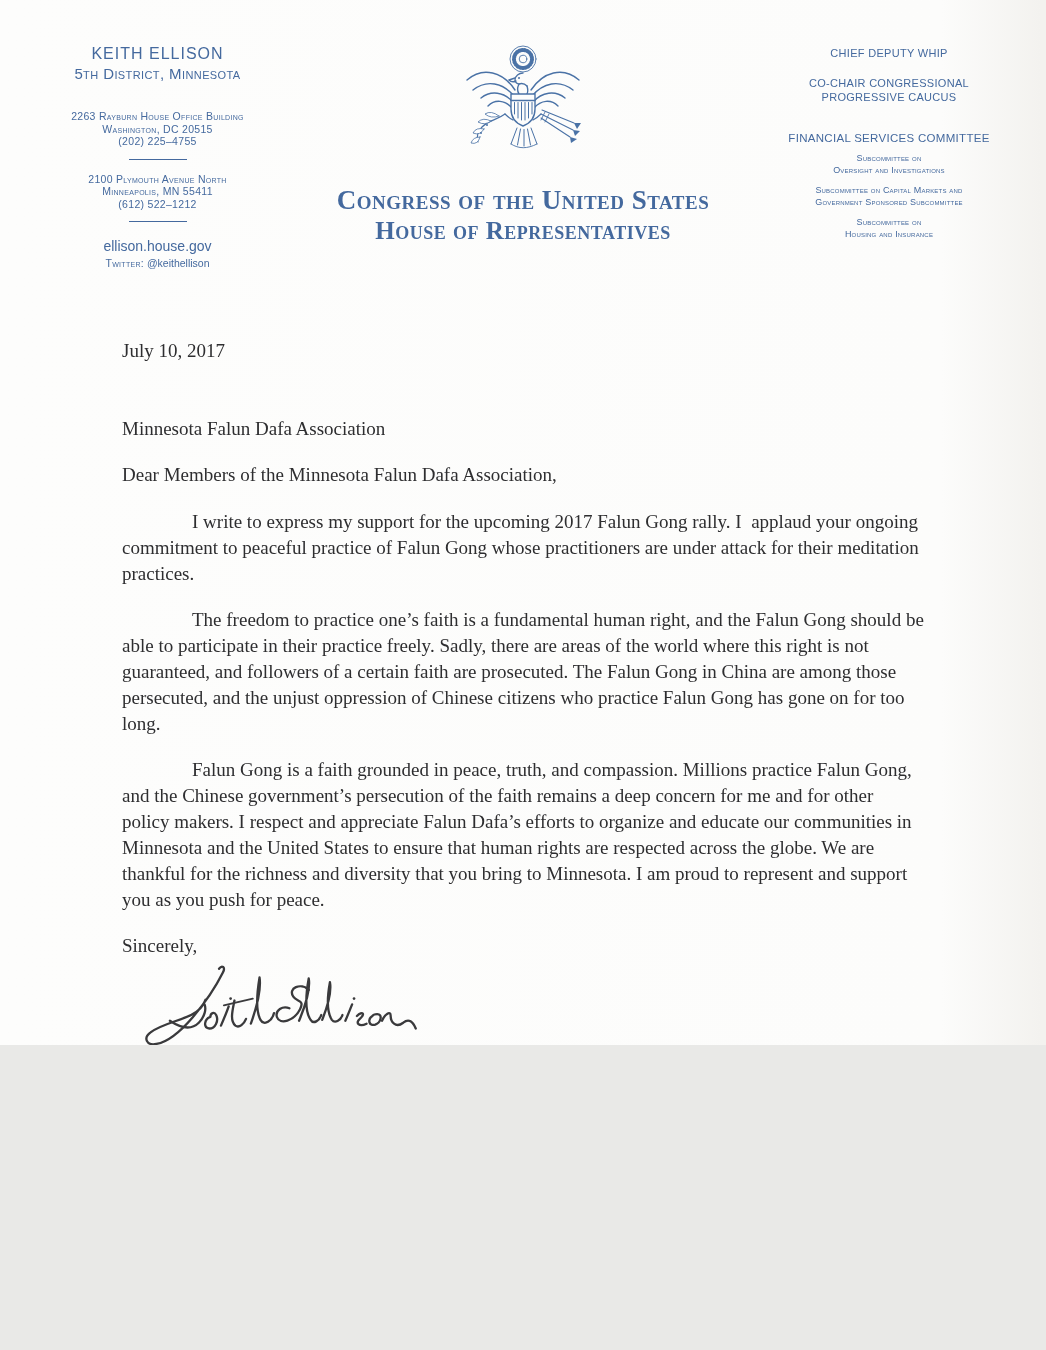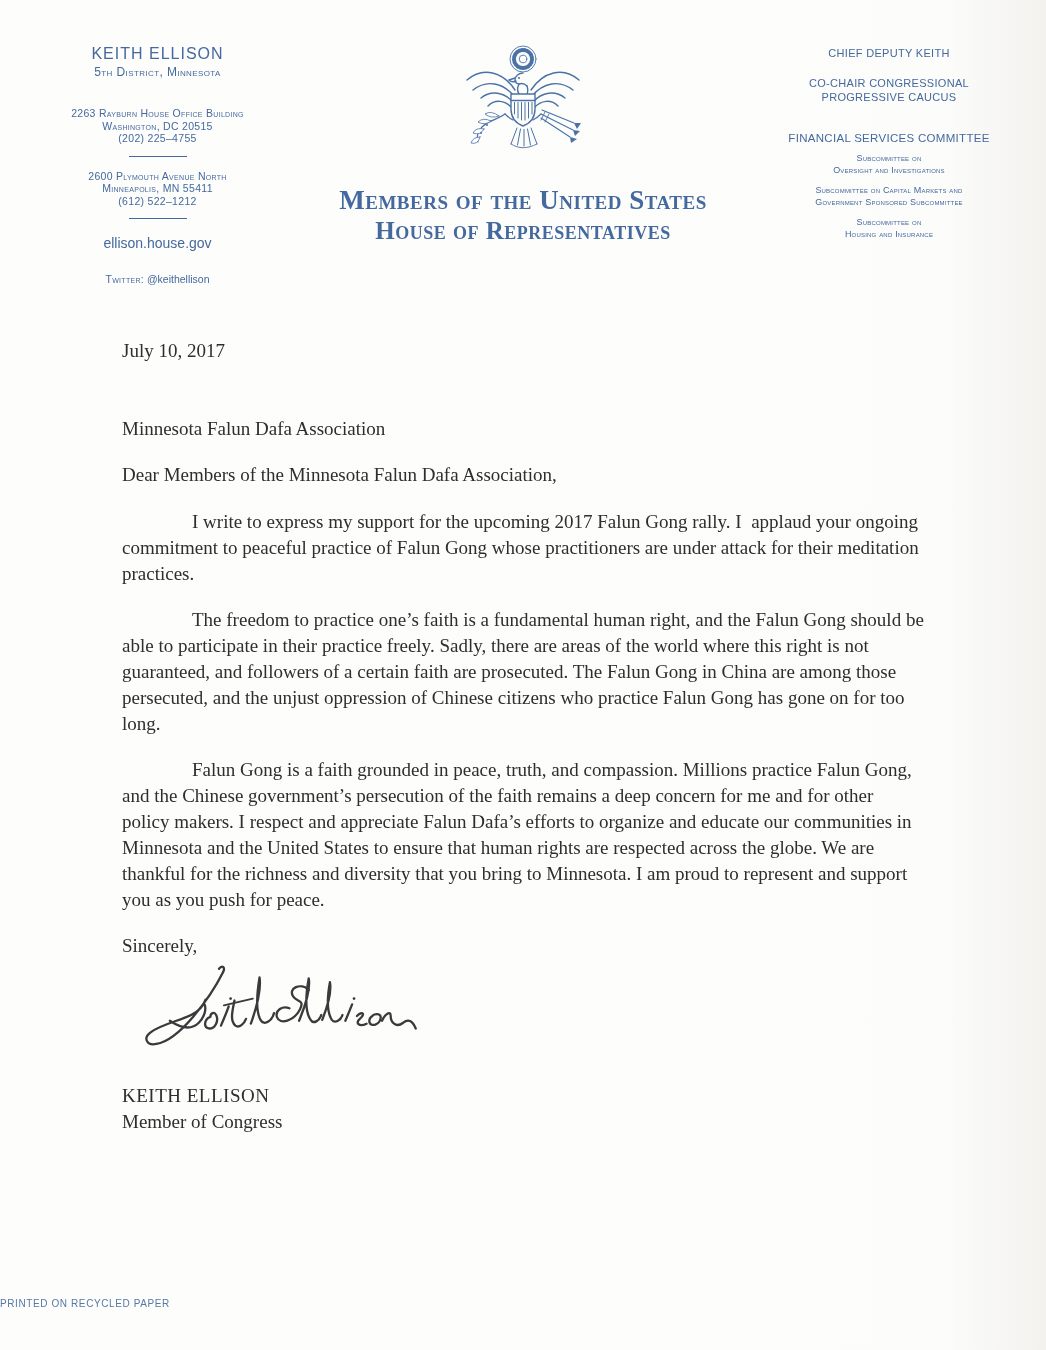--- a/index.html
+++ b/index.html
@@ -1,34 +1,34 @@
 <!DOCTYPE html>
 <html><head>
 <meta charset="utf-8">
 <style>
   html,body { margin:0; padding:0; background:#e9e9e7; }
   .page {
-    position:relative; width:1046px; height:1350px; margin:0 auto;
+    position:relative; width:1046px; height:1045px; margin:0 auto;
     background:linear-gradient(90deg,#fdfdfc 0%, #fcfcfb 90%, #f3f2ef 99.5%);
     font-family:"Liberation Serif", serif; color:#2e2e30; overflow:hidden;
   }
 
   
   .lh { position:absolute; color:#44699e; font-family:"Liberation Sans", sans-serif; }
   .lh-left  { left:30px;  top:45px; width:255px; text-align:center; }
   .lh-right { left:743px; top:47px; width:292px; text-align:center; }
   .lh-center{ left:0; right:0; top:44px; text-align:center; }
 
   .lh-name     { font-size:16px; letter-spacing:1px; }
-  .lh-district { font-size:12px; font-variant:small-caps; letter-spacing:.4px; margin-top:2px; }
+  .lh-district { font-size:15px; font-variant:small-caps; letter-spacing:.4px; margin-top:2px; }
   .lh-addr     { font-size:10.5px; font-variant:small-caps; letter-spacing:.3px; line-height:12.5px; }
   .lh-addr-dc  { margin-top:28px; }
   .lh-rule     { width:58px; border:0; border-top:1.2px solid #44699e; margin:11px auto 13px; }
   .lh-web      { font-size:14px; margin-top:16px; }
-  .lh-twitter  { font-size:10.5px; margin-top:22px; }
+  .lh-twitter  { font-size:10.5px; margin-top:3px; }
   .lh-twitter .sc { font-variant:small-caps; letter-spacing:.3px; }
 
   .seal { display:block; margin:0 auto; }
   .congress-1 { font-family:"Liberation Serif", serif; font-variant:small-caps; font-weight:bold;
                 font-size:27px; line-height:32px; letter-spacing:.5px; margin-top:28px; }
   .congress-2 { font-family:"Liberation Serif", serif; font-variant:small-caps; font-weight:bold;
                 font-size:25px; line-height:30px; letter-spacing:.5px; }
 
   .lh-role1   { font-size:11px; letter-spacing:.3px; }
   .lh-role2   { font-size:11px; line-height:14px; letter-spacing:.3px; margin-top:17px; }
@@ -60,21 +60,21 @@
   <div class="lh lh-left">
     <div class="lh-name">KEITH ELLISON</div>
     <div class="lh-district">5th District, Minnesota</div>
     <div class="lh-addr lh-addr-dc">
       <div>2263 Rayburn House Office Building</div>
       <div>Washington, DC 20515</div>
       <div>(202) 225–4755</div>
     </div>
     <hr class="lh-rule">
     <div class="lh-addr">
-      <div>2600 Plymouth Avenue North</div>
+      <div>2100 Plymouth Avenue North</div>
       <div>Minneapolis, MN 55411</div>
       <div>(612) 522–1212</div>
     </div>
     <hr class="lh-rule">
     <div class="lh-web">ellison.house.gov</div>
     <div class="lh-twitter">
       <span class="sc">Twitter:</span>
       <span>@keithellison</span>
     </div>
   </div>
@@ -124,26 +124,26 @@
         <circle cx="26" cy="81" r="1" fill="#4a72a6" stroke="none"></circle>
         <circle cx="20" cy="89" r="1" fill="#4a72a6" stroke="none"></circle>
 
         <path d="M80,70 L112,86 M80,74 L109,93 M81,66 L113,79" stroke-width="1.1"></path>
         <path d="M112,86 L119,87 L114,92 Z" fill="#4a72a6" stroke="none"></path>
         <path d="M109,93 L116,95 L110,99 Z" fill="#4a72a6" stroke="none"></path>
         <path d="M113,79 L120,79 L116,85 Z" fill="#4a72a6" stroke="none"></path>
         <path d="M84,68 L80,76 M88,70 L84,78" stroke-width="0.9"></path>
       </g>
     </svg>
-    <div class="congress-1">Members of the United States</div>
+    <div class="congress-1">Congress of the United States</div>
     <div class="congress-2">House of Representatives</div>
   </div>
 
   <div class="lh lh-right">
-    <div class="lh-role1">CHIEF DEPUTY KEITH</div>
+    <div class="lh-role1">CHIEF DEPUTY WHIP</div>
     <div class="lh-role2">
       <div>CO-CHAIR CONGRESSIONAL</div>
       <div>PROGRESSIVE CAUCUS</div>
     </div>
     <div class="lh-comm">FINANCIAL SERVICES COMMITTEE</div>
     <div class="lh-subc">
       <div>Subcommittee on</div>
       <div>Oversight and Investigations</div>
     </div>
     <div class="lh-subc">

